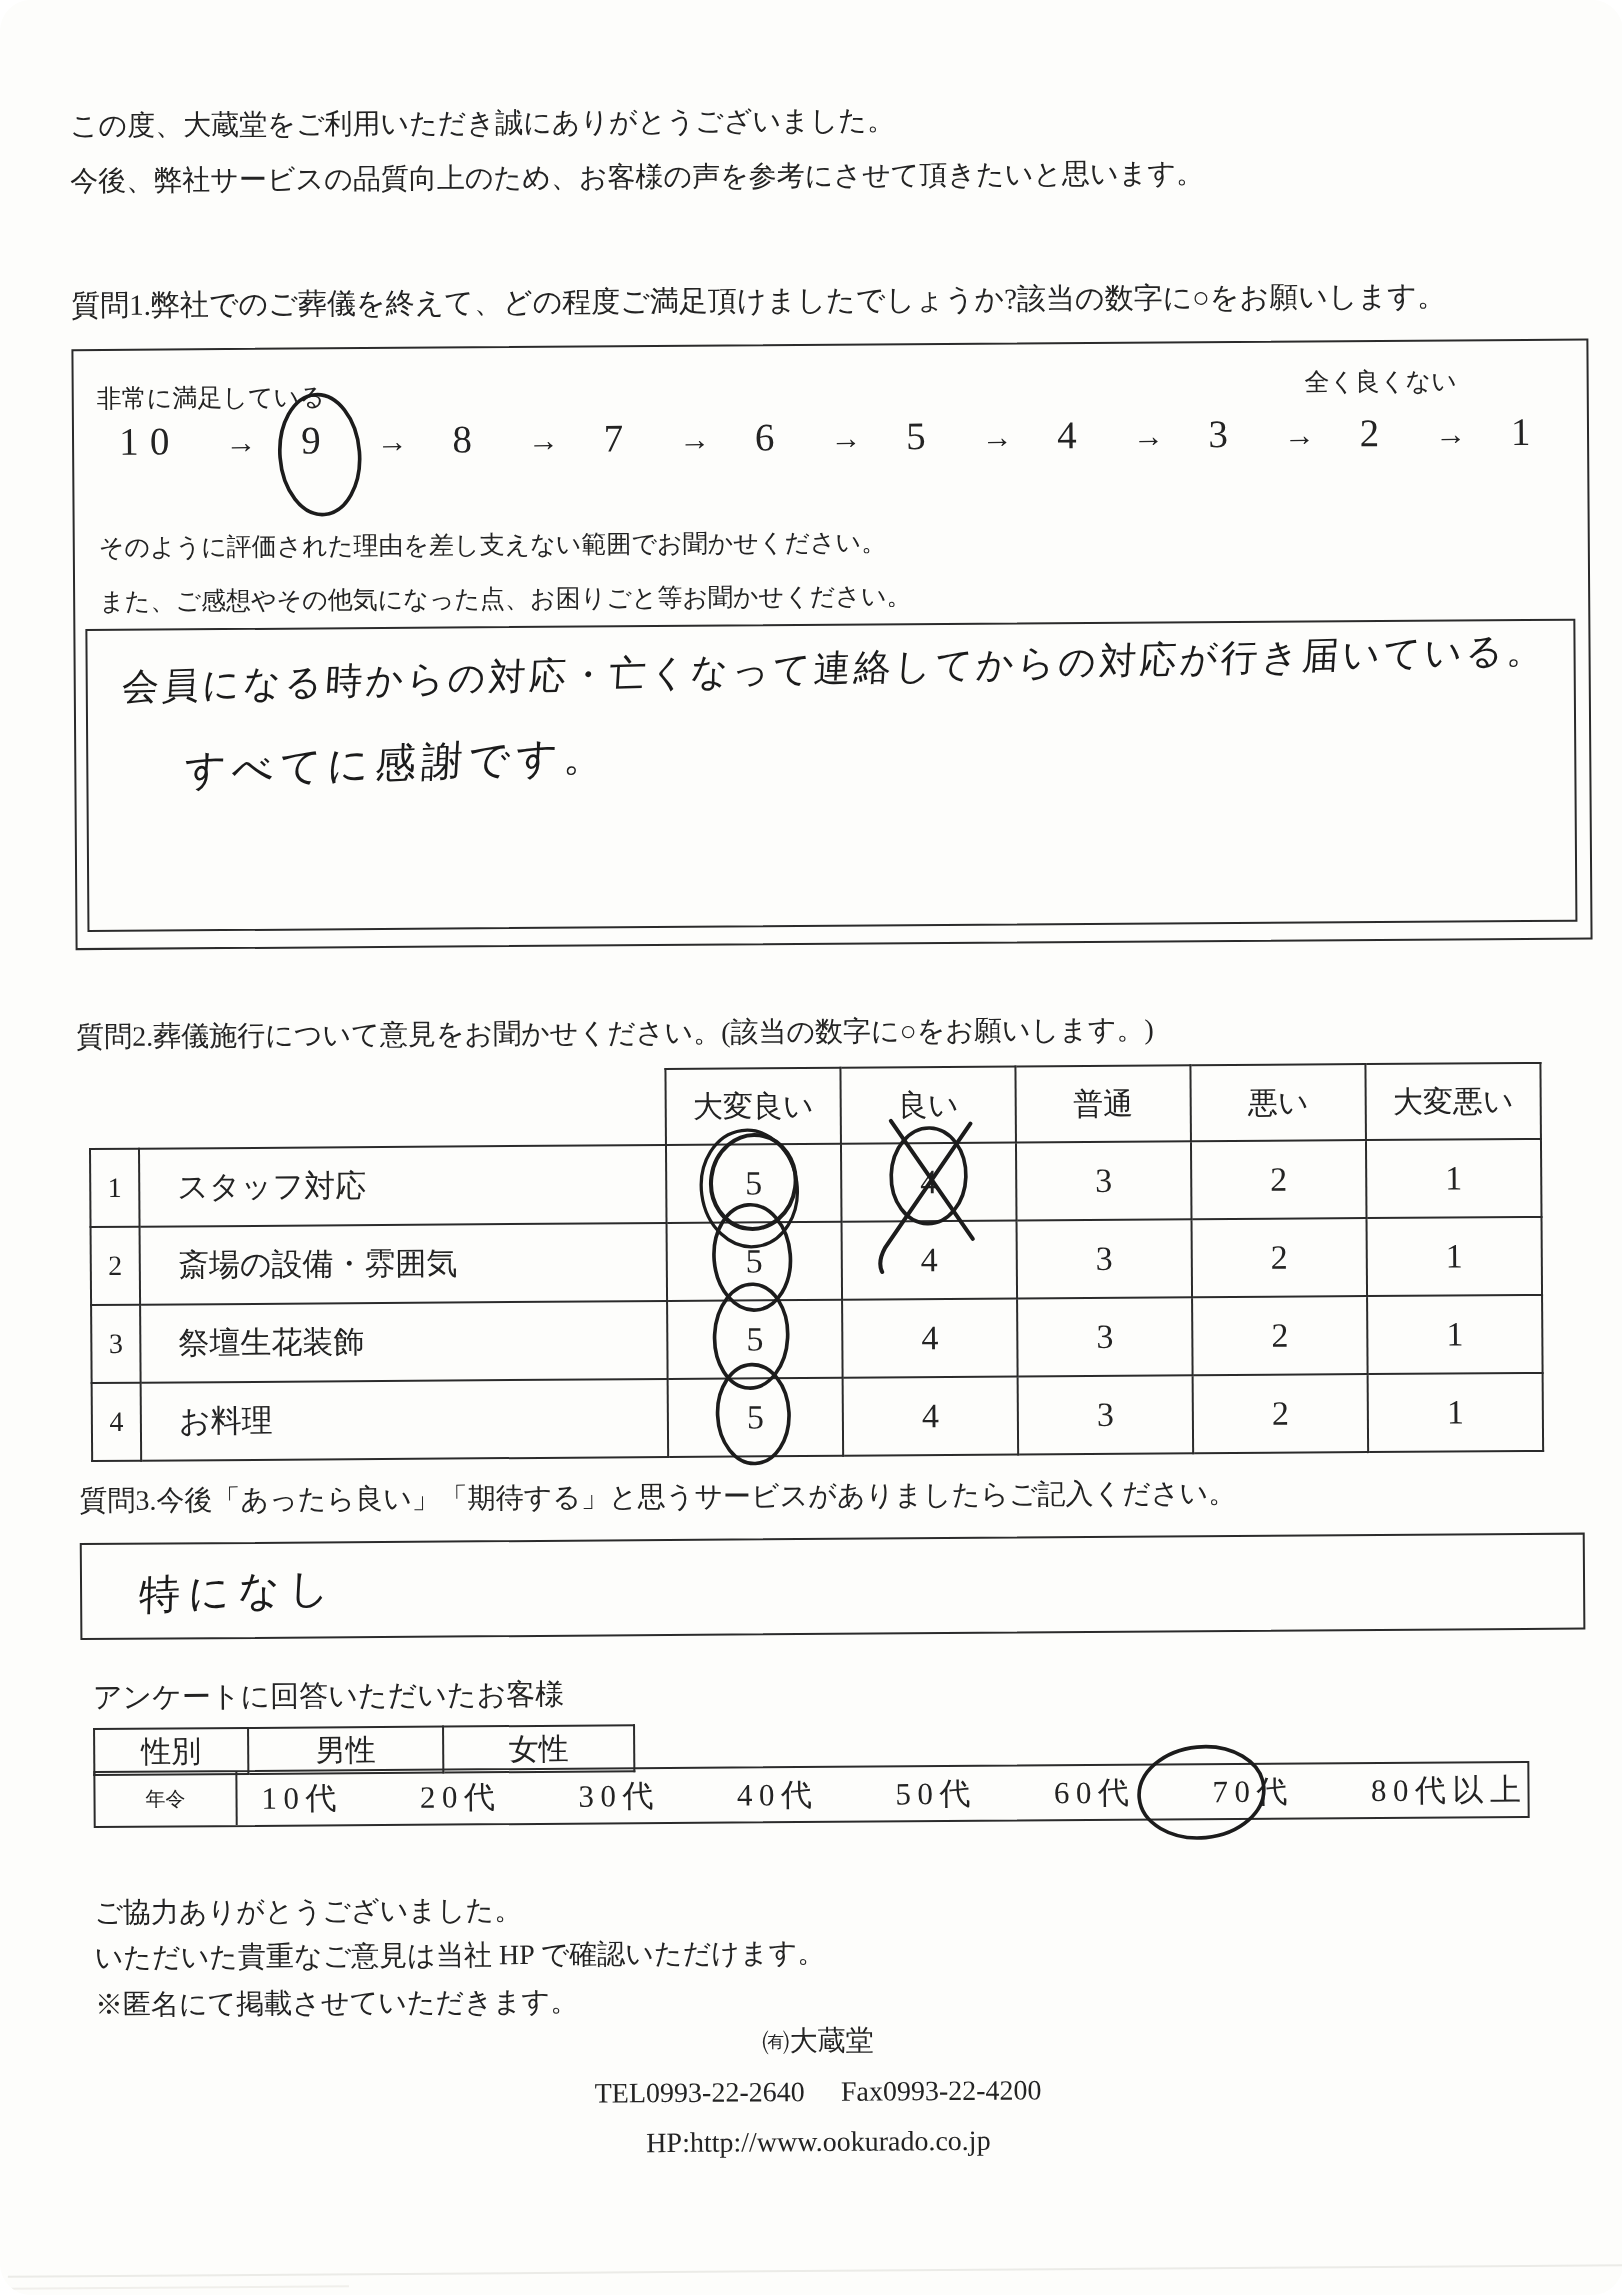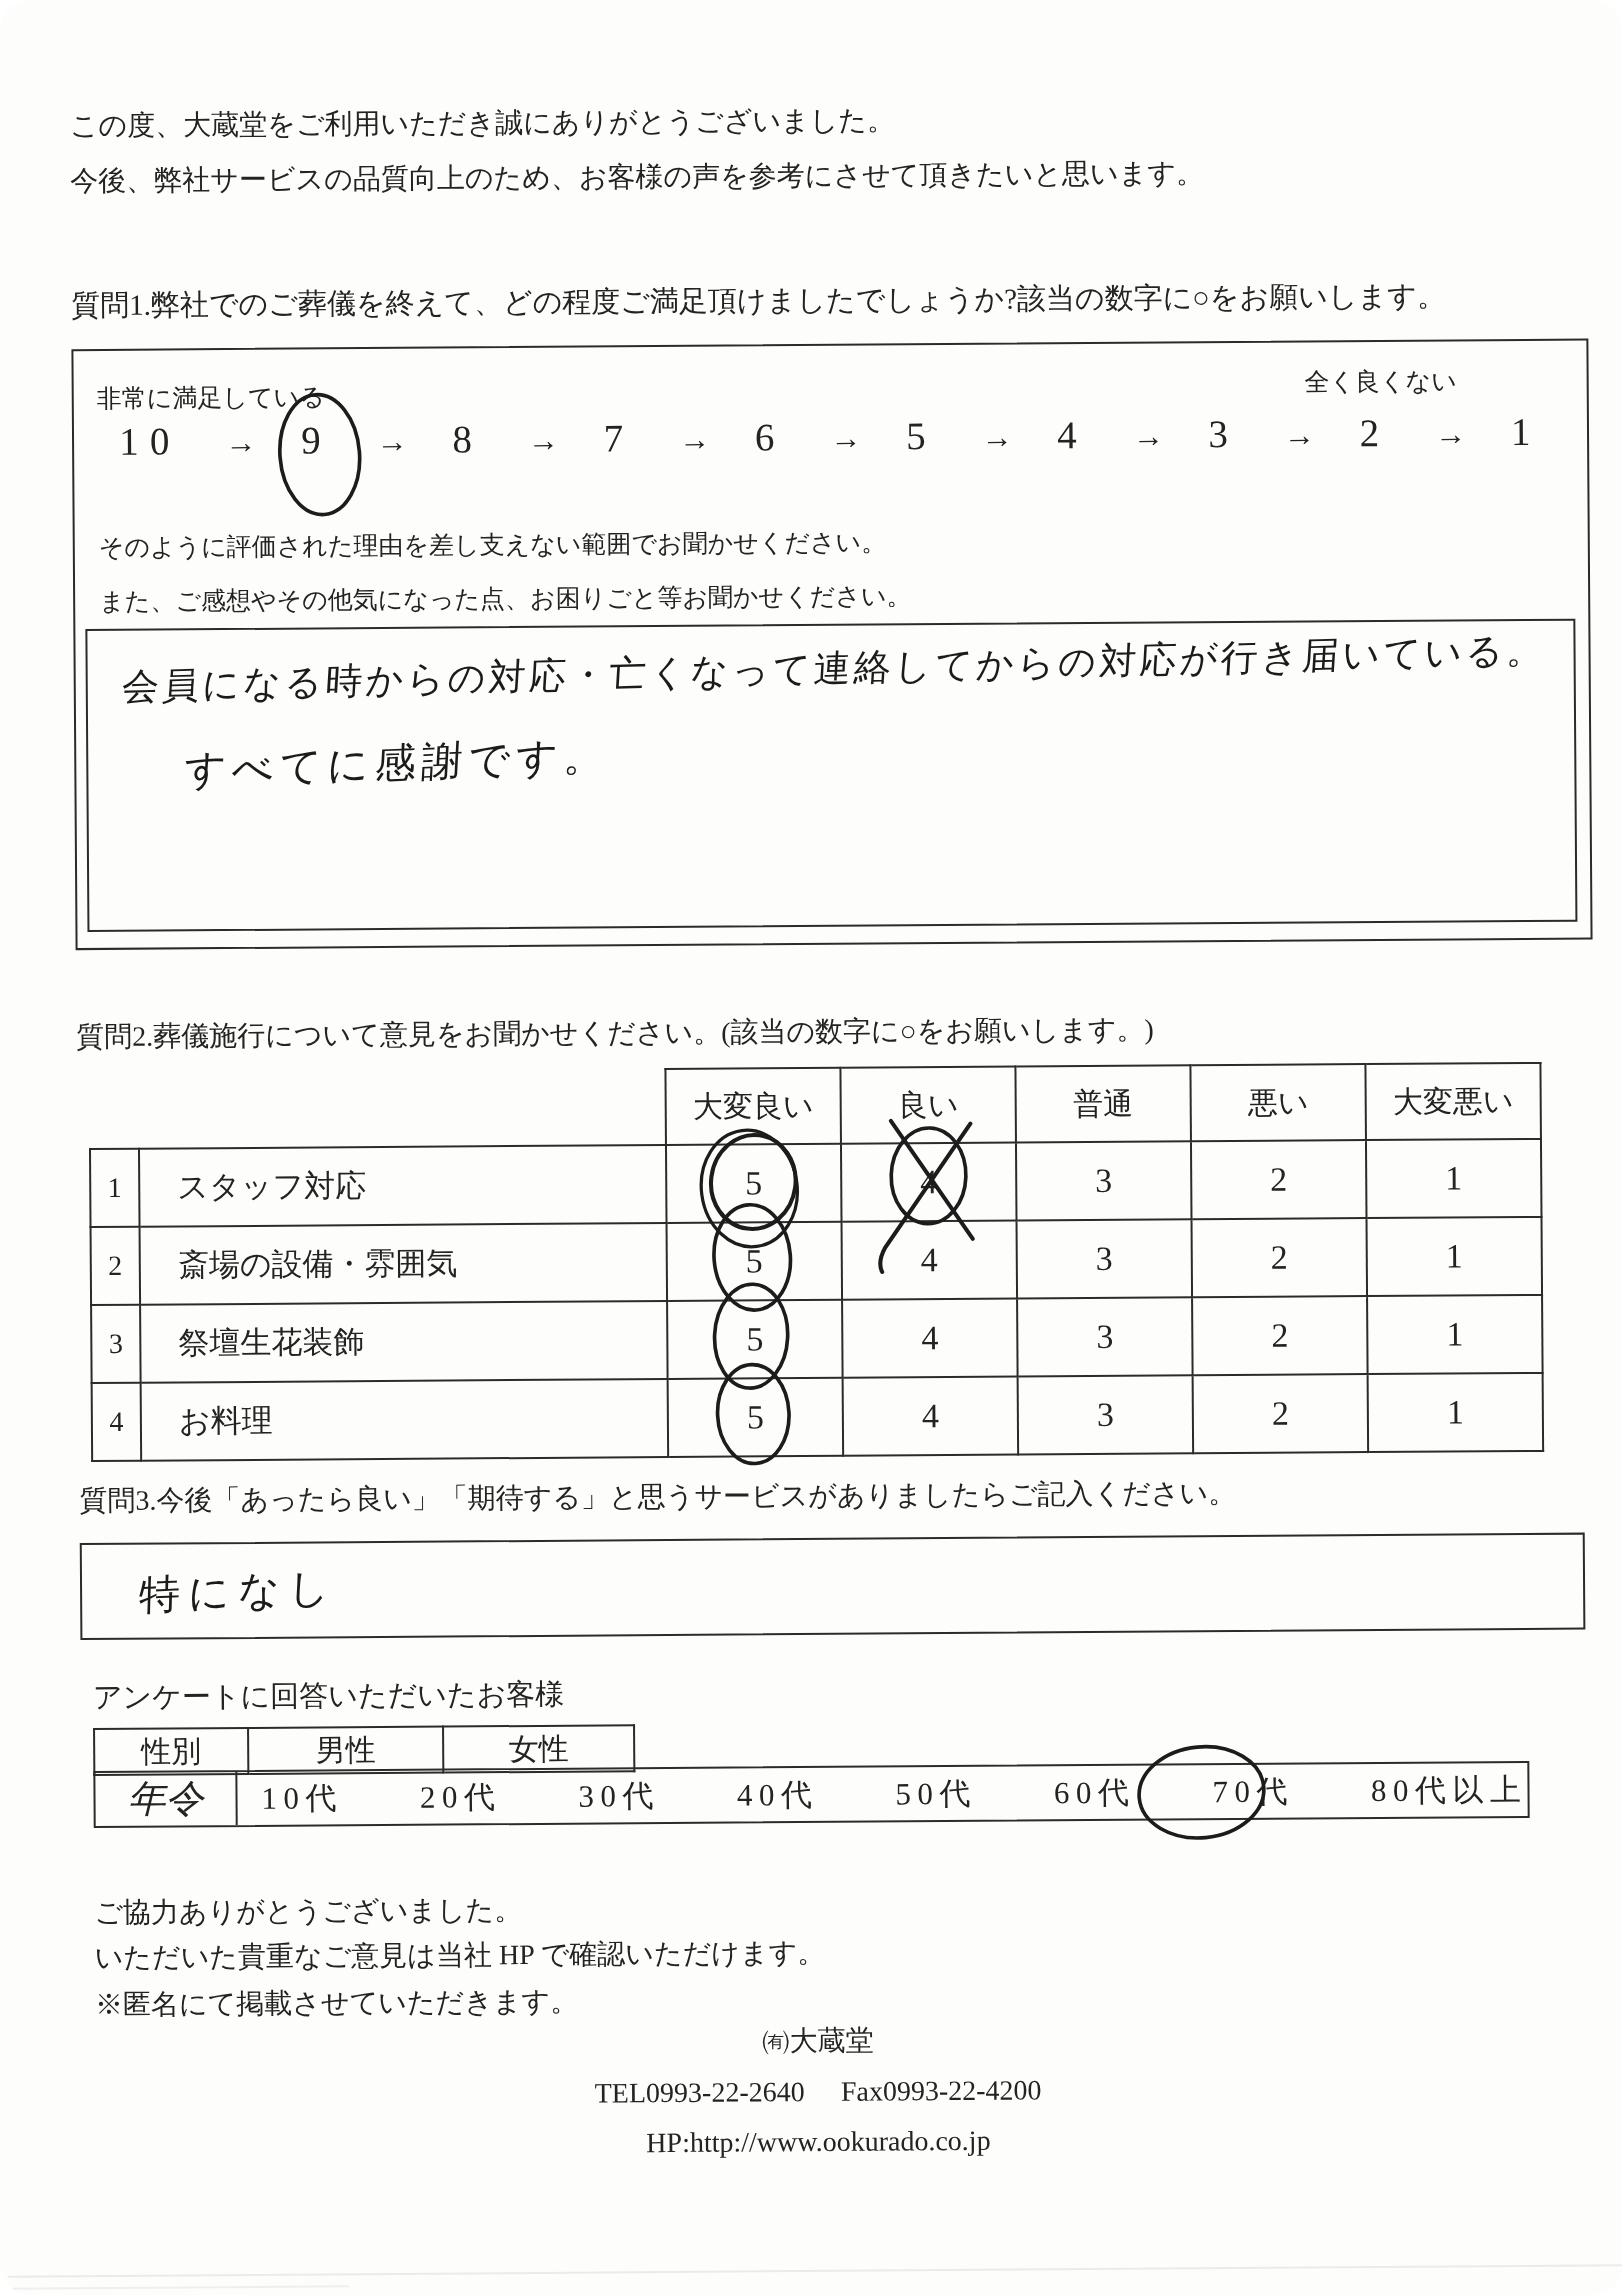--- a/index.html
+++ b/index.html
@@ -87,22 +87,21 @@
   }
   .age-row {
     position:absolute; left:89px; top:1766px; width:1436px; height:57px;
     border:2.4px solid #2b2b2b;
     display:flex; align-items:center;
   }
   .age-label-cell {
     width:154px; align-self:stretch;
     border-right:2.4px solid #2b2b2b;
     display:flex; align-items:center; justify-content:center;
-    font-size:38px;
-    font-style:italic;
+    font-size:20px;
   }
   .age-options {
     display:flex; align-items:center;
     padding-left:24px; gap:77px;
     font-size:31px; letter-spacing:6.5px; white-space:nowrap;
   }
 
   
   .closing-line { left:89px; font-size:28px; white-space:nowrap; }
   .company-line { left:0; width:1623px; text-align:center; font-size:28px; white-space:nowrap; }

